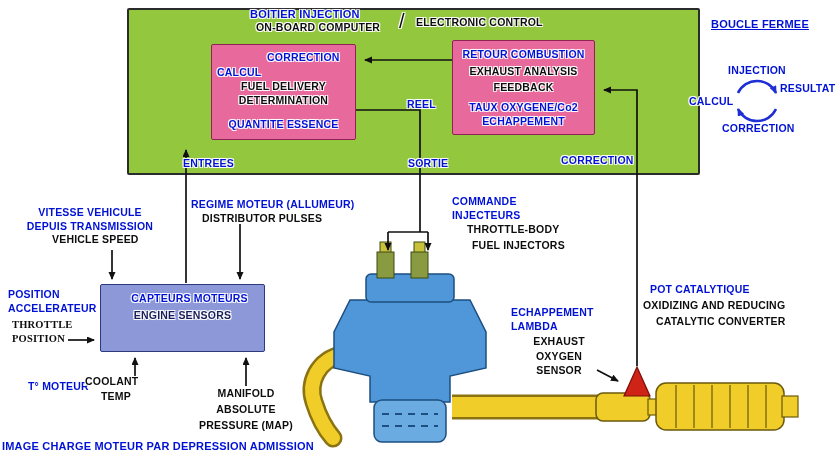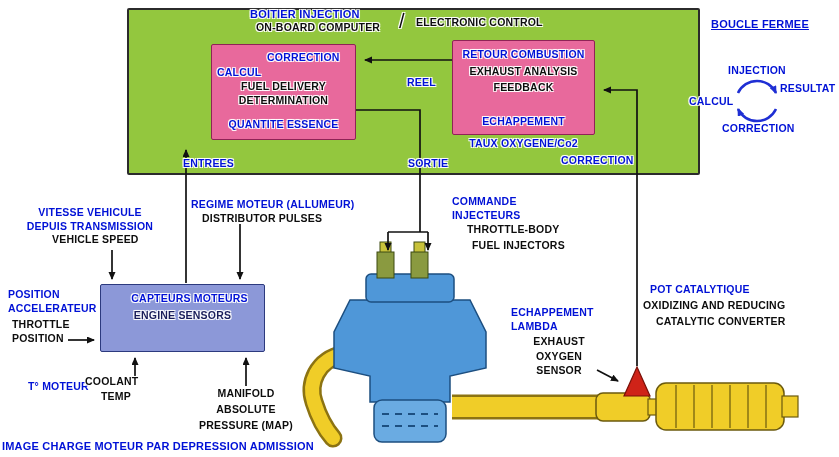--- a/index.html
+++ b/index.html
@@ -112,24 +112,24 @@
 
   <div class="lbl blue" style="left:267px;top:51px;">CORRECTION</div>
   <div class="lbl blue" style="left:217px;top:66px;">CALCUL</div>
   <div class="lbl blk ctr" style="left:211px;top:80px;width:145px;">FUEL DELIVERY</div>
   <div class="lbl blk ctr" style="left:211px;top:94px;width:145px;">DETERMINATION</div>
   <div class="lbl blue ctr" style="left:211px;top:118px;width:145px;">QUANTITE ESSENCE</div>
 
   <div class="lbl blue ctr" style="left:452px;top:48px;width:143px;">RETOUR COMBUSTION</div>
   <div class="lbl blk ctr" style="left:452px;top:65px;width:143px;">EXHAUST ANALYSIS</div>
   <div class="lbl blk ctr" style="left:452px;top:81px;width:143px;">FEEDBACK</div>
-  <div class="lbl blue ctr" style="left:452px;top:101px;width:143px;margin-top:36px;">TAUX OXYGENE/Co2</div>
+  <div class="lbl blue ctr" style="left:452px;top:101px;width:143px;">TAUX OXYGENE/Co2</div>
   <div class="lbl blue ctr" style="left:452px;top:115px;width:143px;">ECHAPPEMENT</div>
 
-  <div class="lbl blue" style="left:371px;top:76px;padding-left:36px;">REEL</div>
+  <div class="lbl blue" style="left:371px;top:98px;padding-left:36px;">REEL</div>
   <div class="lbl blue" style="left:183px;top:157px;">ENTREES</div>
   <div class="lbl blue" style="left:408px;top:157px;">SORTIE</div>
   <div class="lbl blue" style="left:561px;top:154px;">CORRECTION</div>
 
   <div class="lbl blue u fs11" style="left:711px;top:17px;">BOUCLE FERMEE</div>
   <div class="lbl blue ctr" style="left:723px;top:64px;width:68px;">INJECTION</div>
   <div class="lbl blue" style="left:689px;top:95px;width:44px;text-align:right;">CALCUL</div>
   <div class="lbl blue" style="left:780px;top:82px;">RESULTAT</div>
   <div class="lbl blue ctr" style="left:722px;top:122px;width:70px;">CORRECTION</div>
 
@@ -148,21 +148,21 @@
   </div>
   <div class="lbl blk lh15" style="left:467px;top:222px;">
     <div>THROTTLE-BODY</div>
     <div style="margin-left:5px;">FUEL INJECTORS</div>
   </div>
 
   <div class="lbl blue" style="left:8px;top:288px;">
     <div>POSITION</div>
     <div>ACCELERATEUR</div>
   </div>
-  <div class="lbl blk" style="left:12px;top:318px;">
+  <div class="lbl blk" style="left:12px;top:318px;font-family:Liberation Serif, serif;">
     <div>THROTTLE</div>
     <div>POSITION</div>
   </div>
 
   <div class="lbl blue ctr" style="left:100px;top:292px;width:165px;padding-left:14px;">CAPTEURS MOTEURS</div>
   <div class="lbl navy ctr" style="left:100px;top:309px;width:165px;">ENGINE SENSORS</div>
 
   <div class="lbl blue" style="left:28px;top:380px;">T° MOTEUR</div>
   <div class="lbl blk lh14" style="left:85px;top:374px;">
     <div>COOLANT</div>

